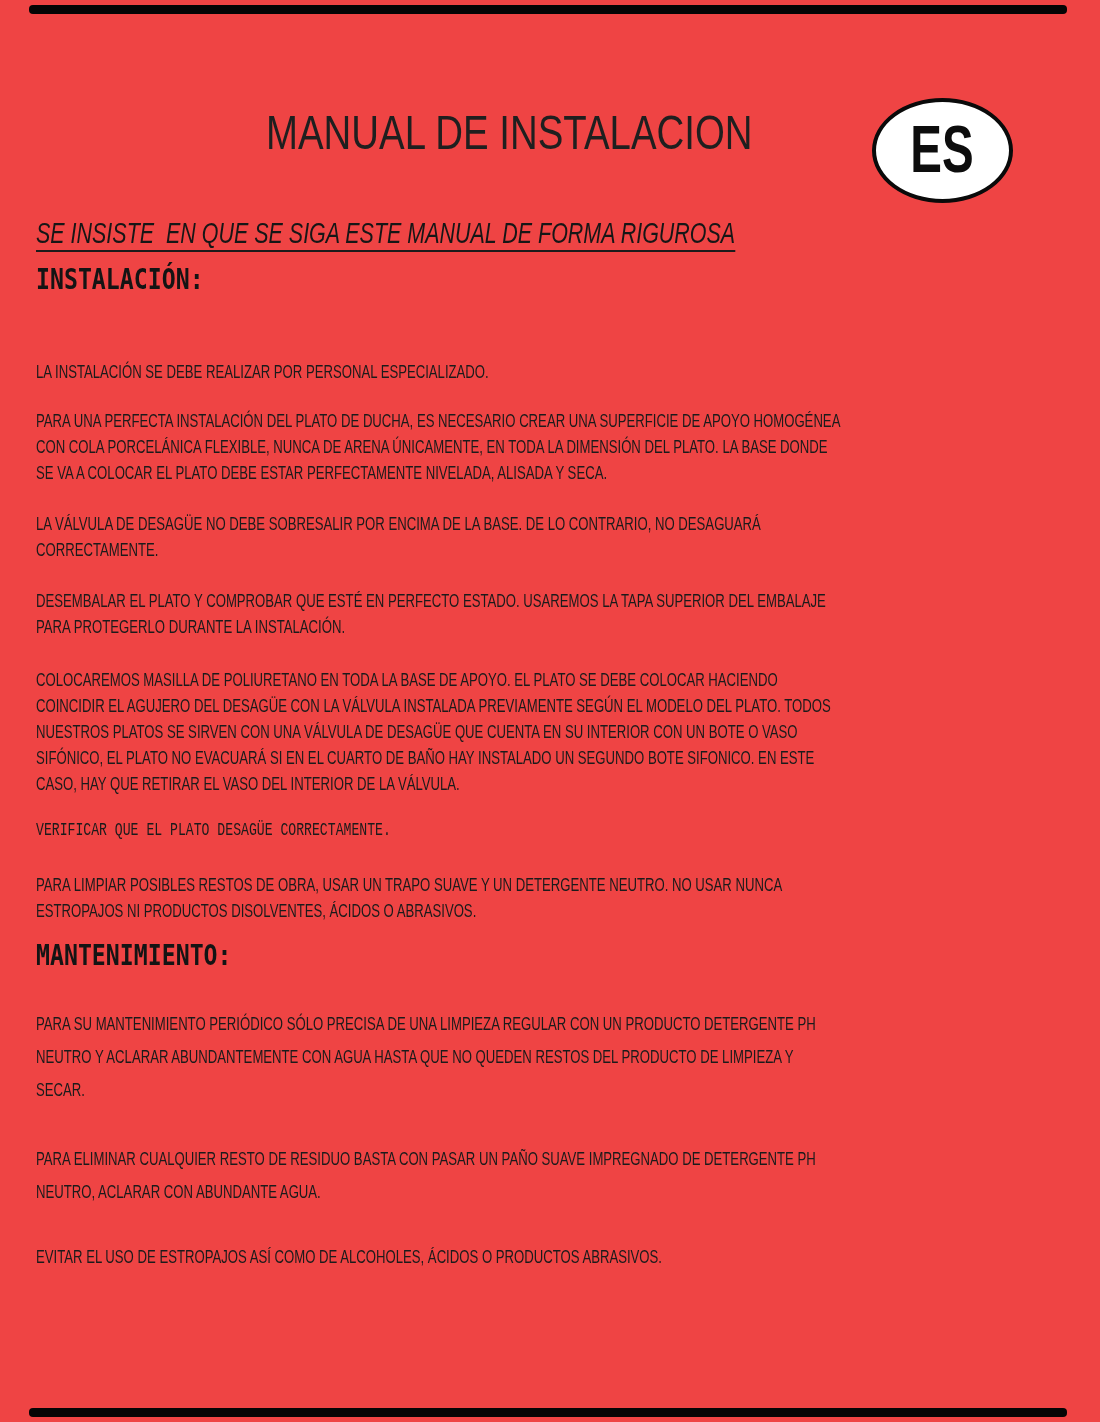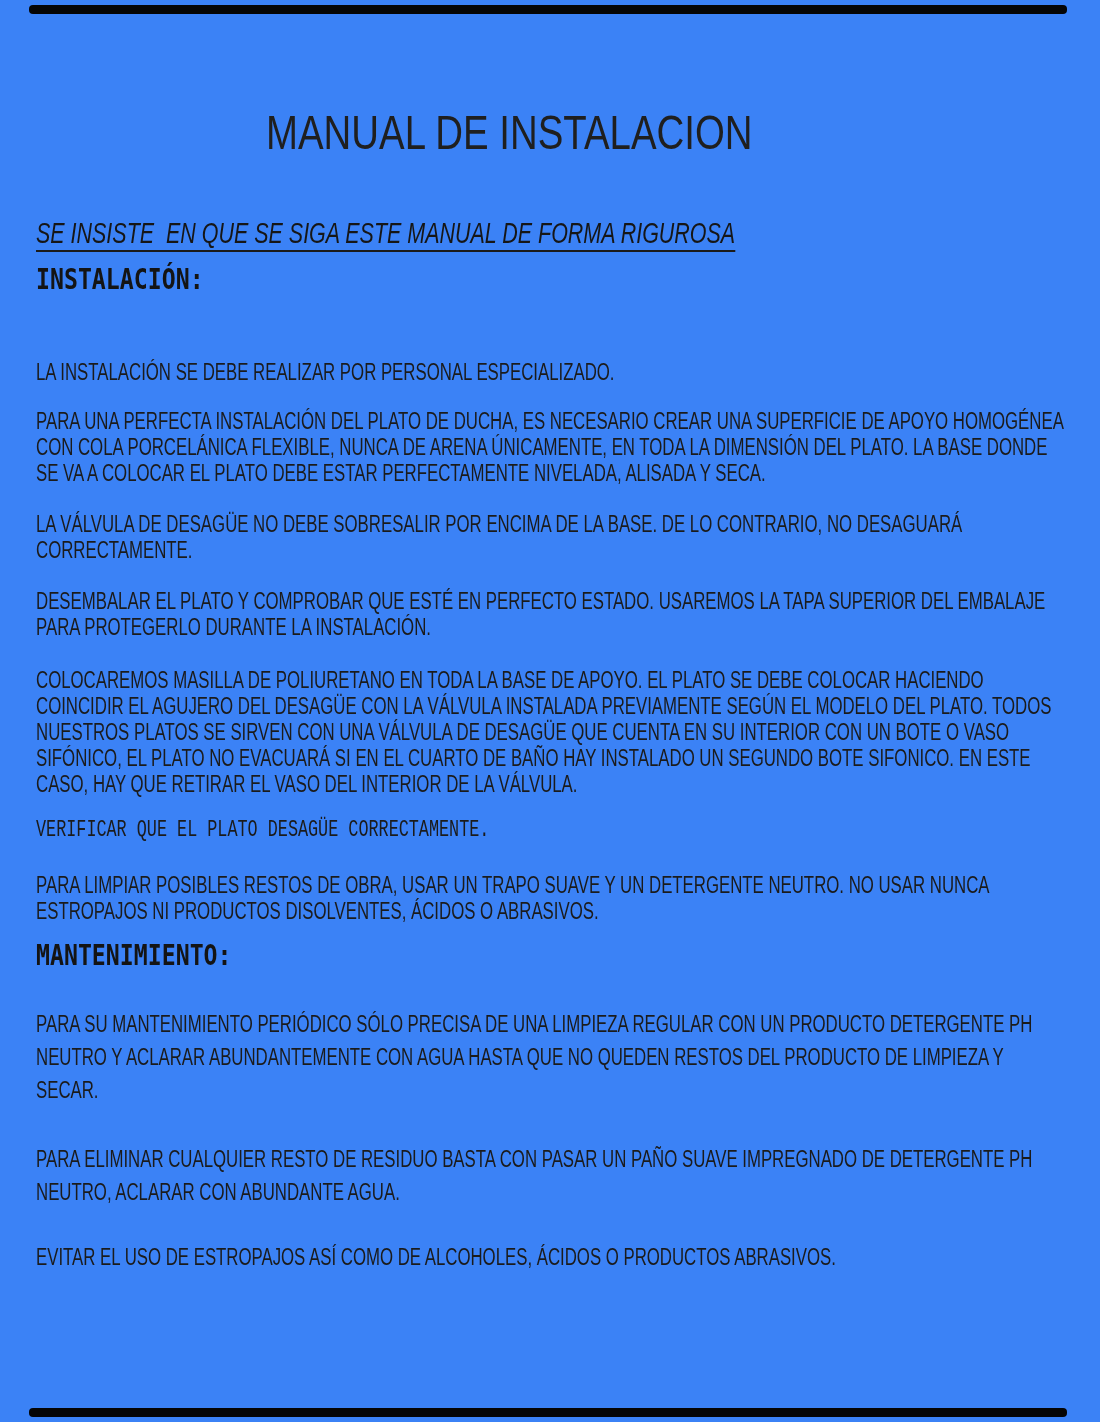--- a/index.html
+++ b/index.html
@@ -1,19 +1,19 @@
 <!DOCTYPE html>
 <html><head>
 <meta charset="utf-8">
 <style>
   html,body{margin:0;padding:0;background:#ffffff;}
   .page{
     position:relative;
     width:1100px;height:1422px;
-    background:#3b82f6;
+    background:#ef4444;
     font-family:"Liberation Sans",sans-serif;
     color:#1b1b1b;
     overflow:hidden;
   }
   .scan-bar{
     position:absolute;left:29px;width:1038px;height:9px;
     background:#050505;border-radius:4px;
   }
   .scan-bar.top{top:5px;}
   .scan-bar.bottom{top:1408px;}
@@ -51,21 +51,21 @@
     position:absolute;left:36px;
     font-family:"DejaVu Sans Mono",monospace;
     font-weight:bold;
     font-size:29px;line-height:34px;
     white-space:pre;
     transform:scaleX(.80);transform-origin:0 0;
     color:#141414;
   }
   .para{
     position:absolute;left:36px;
-    font-size:23px;
+    font-size:18px;
     color:#1b1b1b;
   }
   .para .bline{
     line-height:26px;
     white-space:pre;
     transform:scaleX(.73);transform-origin:0 0;
   }
   .para.wide .bline{
     line-height:33px;
   }
@@ -73,20 +73,23 @@
 </head>
 <body>
 
 <div class="page">
 
   <div class="scan-bar top"></div>
   <div class="scan-bar bottom"></div>
 
   <div class="doc-title">MANUAL DE INSTALACION</div>
 
+  <div class="badge">
+    <div class="badge-text">ES</div>
+  </div>
 
   <div class="subtitle">SE INSISTE  EN QUE SE SIGA ESTE MANUAL DE FORMA RIGUROSA</div>
 
   <div>
       <div class="sec-heading" style="top: 262px;">INSTALACIÓN:</div>
       <div class="para" style="top: 359px;">
         <div class="bline">LA INSTALACIÓN SE DEBE REALIZAR POR PERSONAL ESPECIALIZADO.</div>
       </div>
       <div class="para" style="top: 408px;">
         <div class="bline">PARA UNA PERFECTA INSTALACIÓN DEL PLATO DE DUCHA, ES NECESARIO CREAR UNA SUPERFICIE DE APOYO HOMOGÉNEA</div>

